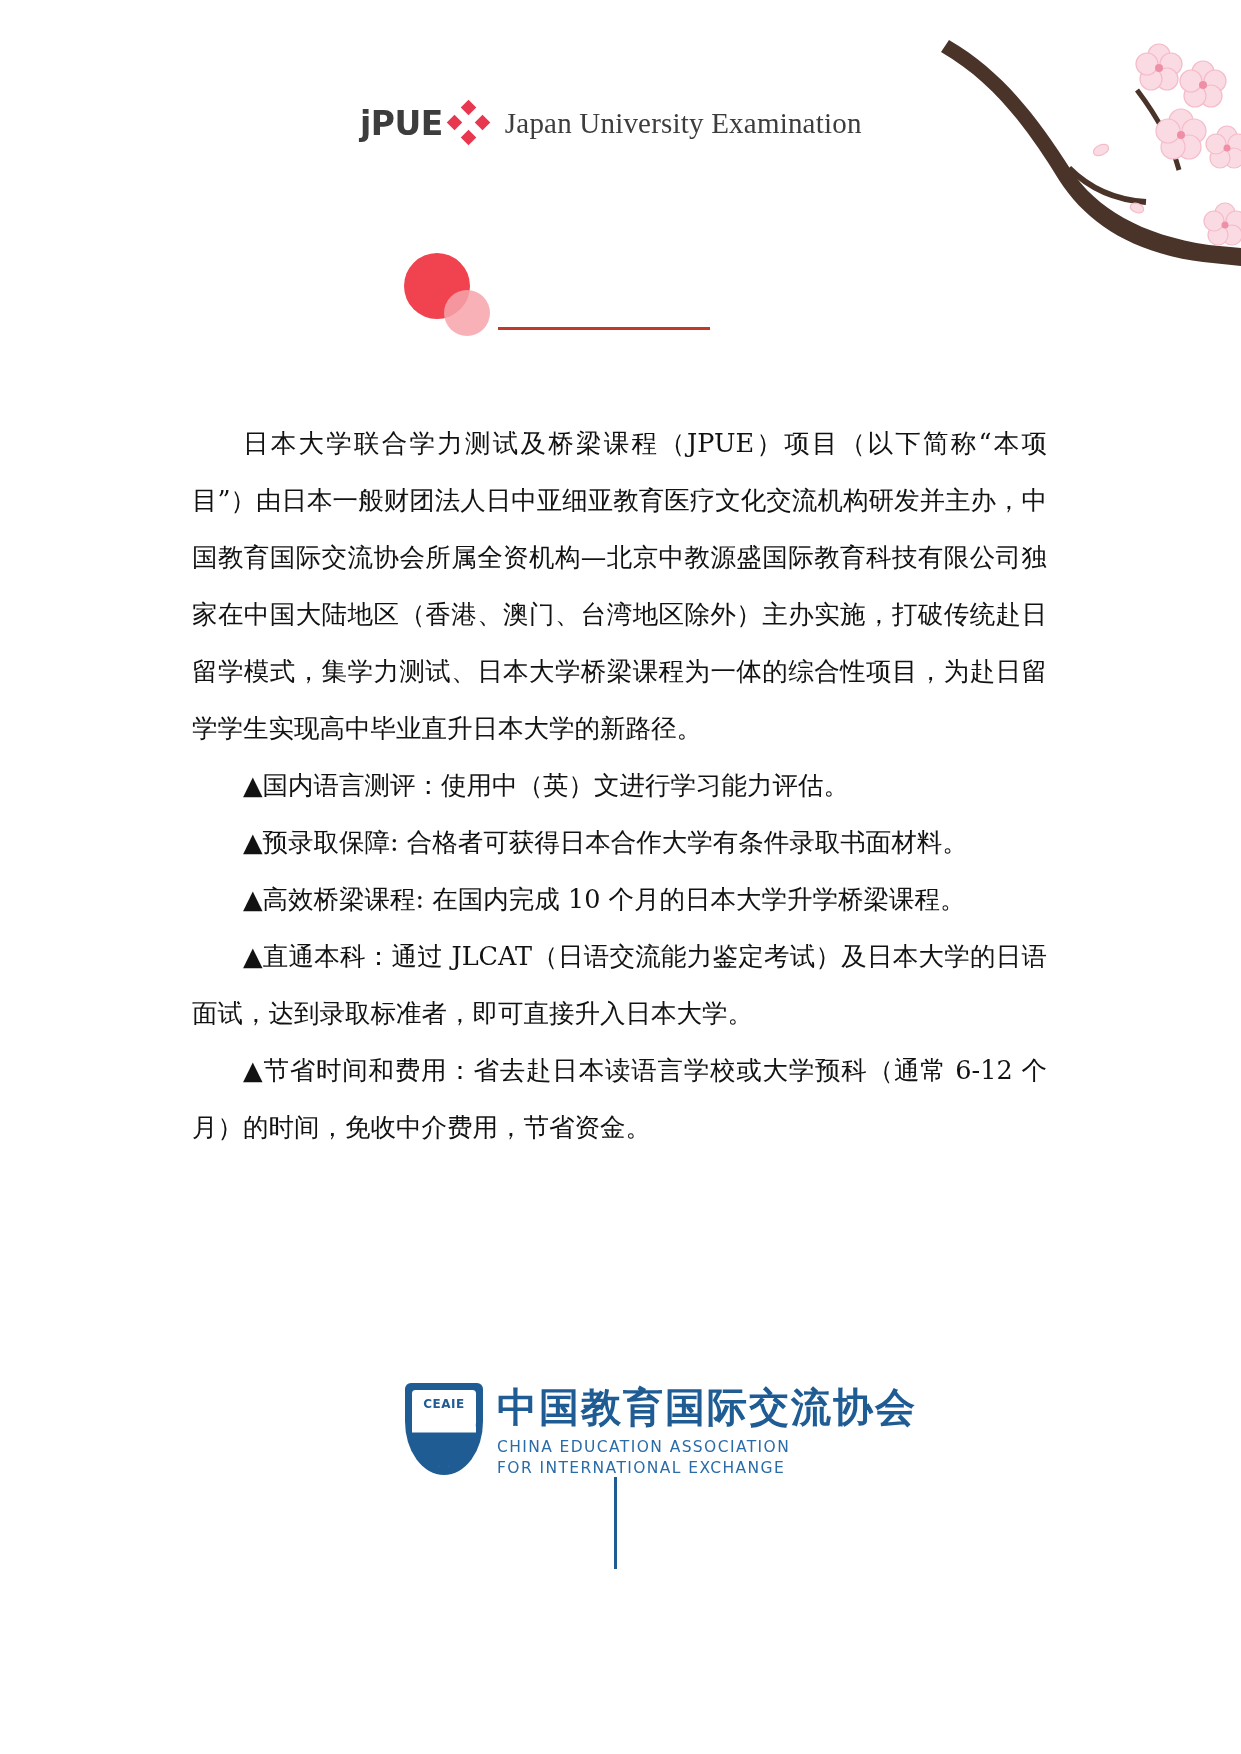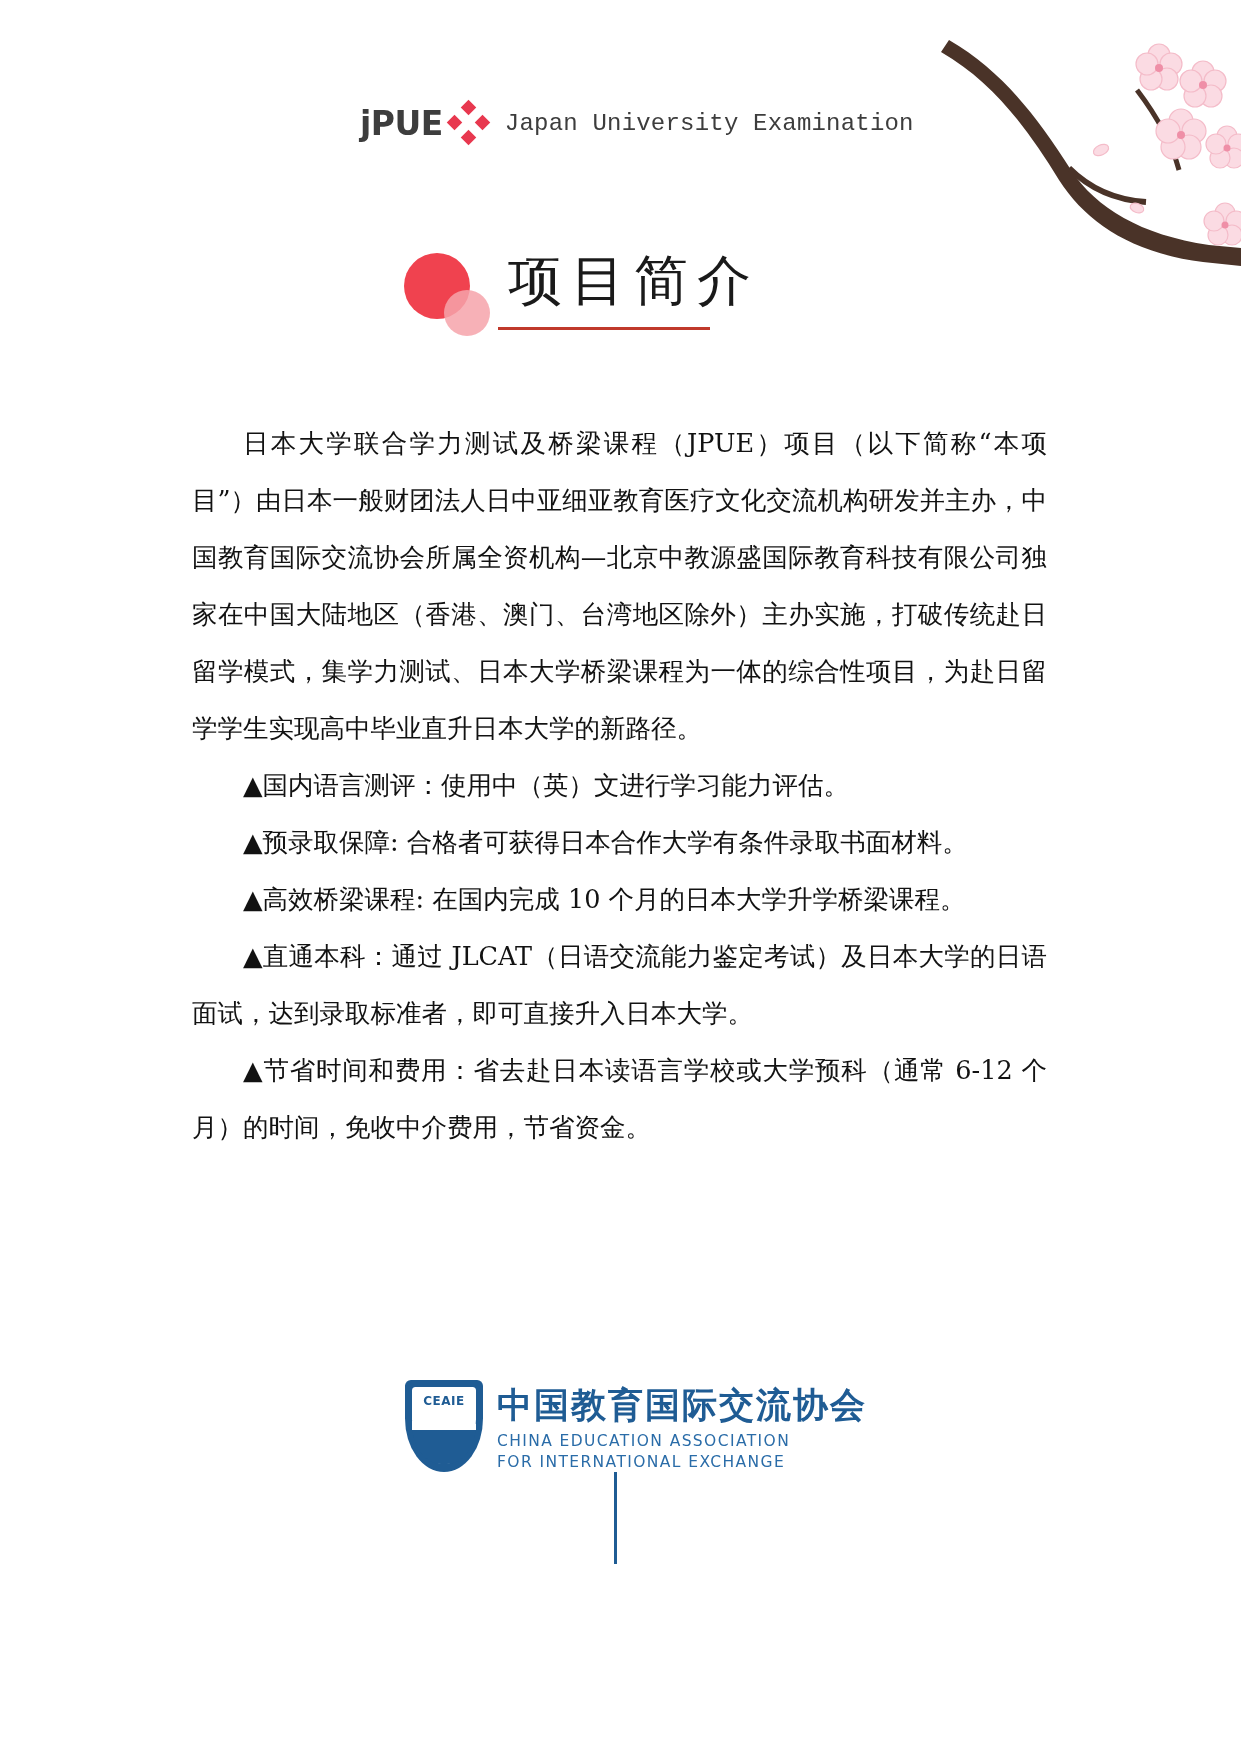--- a/index.html
+++ b/index.html
@@ -58,22 +58,22 @@
     width: 11px;
     height: 11px;
     background: #e8384f;
     transform: rotate(45deg);
   }
   .logo-jpue .dm.d1 { left: 16px; top: 0px; }
   .logo-jpue .dm.d2 { left: 2px;  top: 15px; }
   .logo-jpue .dm.d3 { left: 30px; top: 15px; }
   .logo-jpue .dm.d4 { left: 16px; top: 30px; }
   .logo-jpue .jpue-name {
-    font-family: Liberation Mono, monospace;
-    font-size: 24px;
+    font-family: Liberation Serif, serif;
+    font-size: 29px;
     color: #3d3d3d;
     letter-spacing: 0.2px;
   }
 
   
   .title-wrap {
     position: absolute;
     top: 245px;
     left: 0;
     width: 1241px;
@@ -202,21 +202,21 @@
     top: 14px;
     text-align: center;
     font-family: "DejaVu Sans", sans-serif;
     font-size: 12px;
     font-weight: bold;
     letter-spacing: .5px;
     color: #1f5c94;
   }
   .ceaie-words .cn {
     font-family: "DejaVu Serif", serif;
-    font-size: 35px;
+    font-size: 40px;
     color: #1f5c94;
     letter-spacing: 2px;
     font-weight: 600;
     white-space: nowrap;
   }
   .ceaie-words .en1, .ceaie-words .en2 {
     font-family: "DejaVu Sans", sans-serif;
     font-size: 15.5px;
     color: #2a6ca8;
     letter-spacing: 1.4px;
@@ -308,21 +308,20 @@
       <span class="dm d2"></span>
       <span class="dm d3"></span>
       <span class="dm d4"></span>
     </span>
     <span class="jpue-name">Japan University Examination</span>
   </div>
 
   <div class="title-wrap">
     <span class="title-dot-big"></span>
     <span class="title-dot-small"></span>
-    <span class="title-text">项目简介</span>
     <span class="title-rule"></span>
   </div>
 
   <div class="body-text">
     <p class="indent">日本大学联合学力测试及桥梁课程（JPUE）项目（以下简称“本项目”）由日本一般财团法人日中亚细亚教育医疗文化交流机构研发并主办，中国教育国际交流协会所属全资机构—北京中教源盛国际教育科技有限公司独家在中国大陆地区（香港、澳门、台湾地区除外）主办实施，打破传统赴日留学模式，集学力测试、日本大学桥梁课程为一体的综合性项目，为赴日留学学生实现高中毕业直升日本大学的新路径。</p>
     <div class="bullets">
       <p class="bullet">▲国内语言测评：使用中（英）文进行学习能力评估。</p>
       <p class="bullet">▲预录取保障: 合格者可获得日本合作大学有条件录取书面材料。</p>
       <p class="bullet">▲高效桥梁课程: 在国内完成 10 个月的日本大学升学桥梁课程。</p>
       <p class="bullet">▲直通本科：通过 JLCAT（日语交流能力鉴定考试）及日本大学的日语面试，达到录取标准者，即可直接升入日本大学。</p>

